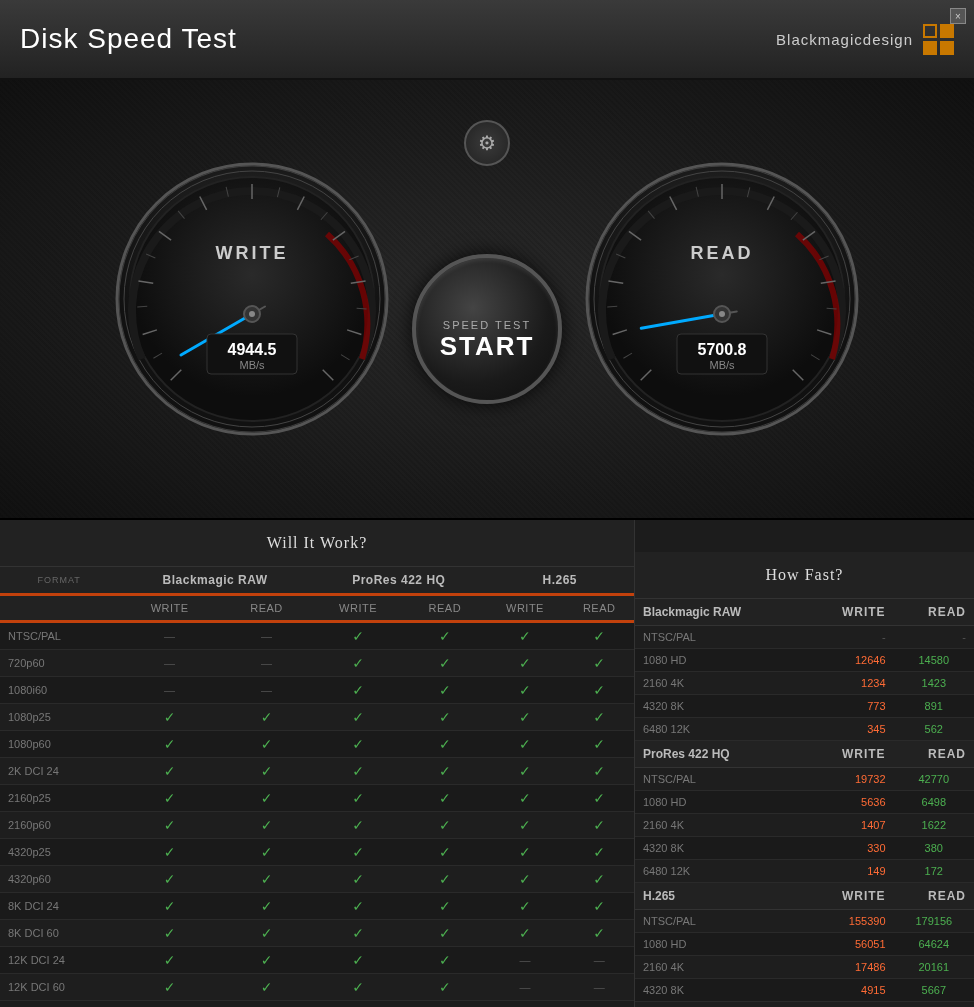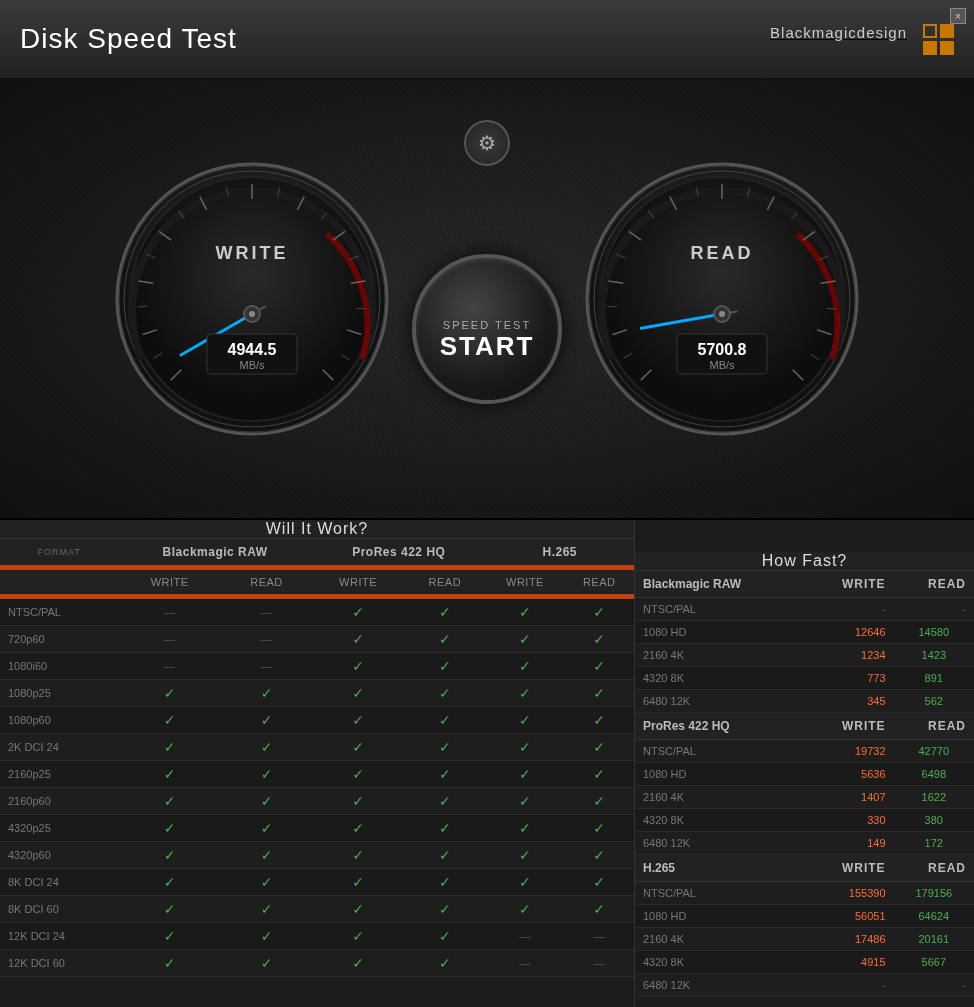--- a/index.html
+++ b/index.html
@@ -23,22 +23,22 @@
       position: relative;
     }
     .title-bar-title {
       color: #fff;
       font-size: 28px;
       font-weight: 300;
       letter-spacing: 1px;
     }
     .bmd-logo {
       display: flex;
-      gap: 16px;
-      text-decoration: underline;
+      align-items: center;
+      gap: 10px;
     }
     .bmd-logo-text {
       color: #ccc;
       font-size: 15px;
       letter-spacing: 1px;
     }
     .bmd-logo-grid {
       display: grid;
       grid-template-columns: 1fr 1fr;
       gap: 3px;
@@ -177,44 +177,45 @@
     }
     .right-panel {
       flex: 1;
       margin-top: 32px;
     }
 
     .panel-title {
       background: #222;
       color: #ddd;
       text-align: center;
-      padding: 0;
+      padding: 14px;
       font-size: 16px;
       font-weight: 300;
       letter-spacing: 1px;
       border-bottom: 1px solid #333;
+      font-family: Liberation Serif, serif;
     }
 
     
     .left-table {
       width: 100%;
       border-collapse: collapse;
       font-size: 12px;
     }
     .left-table thead tr {
       background: #222;
     }
     .left-table thead th {
       color: #888;
       padding: 6px 4px;
       text-align: center;
       font-weight: normal;
       font-size: 11px;
       letter-spacing: 0.5px;
-      border-bottom: 5px solid #c2410c;
+      border-bottom: 3px solid #c2410c;
     }
     .left-table thead th.format-col {
       color: #666;
       font-size: 9px;
       letter-spacing: 1px;
       text-transform: uppercase;
     }
     .left-table thead th.group-header {
       color: #bbb;
       font-size: 12px;

